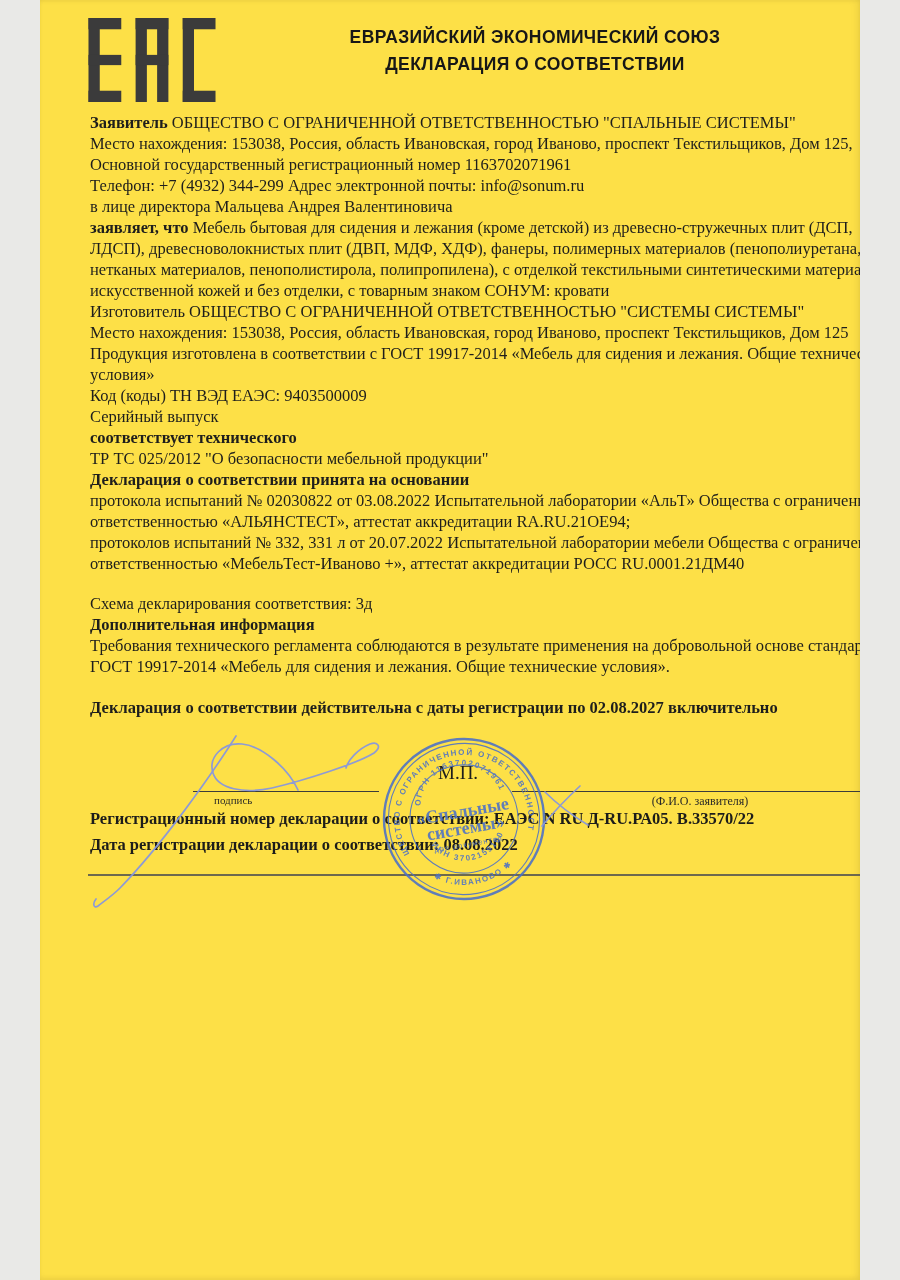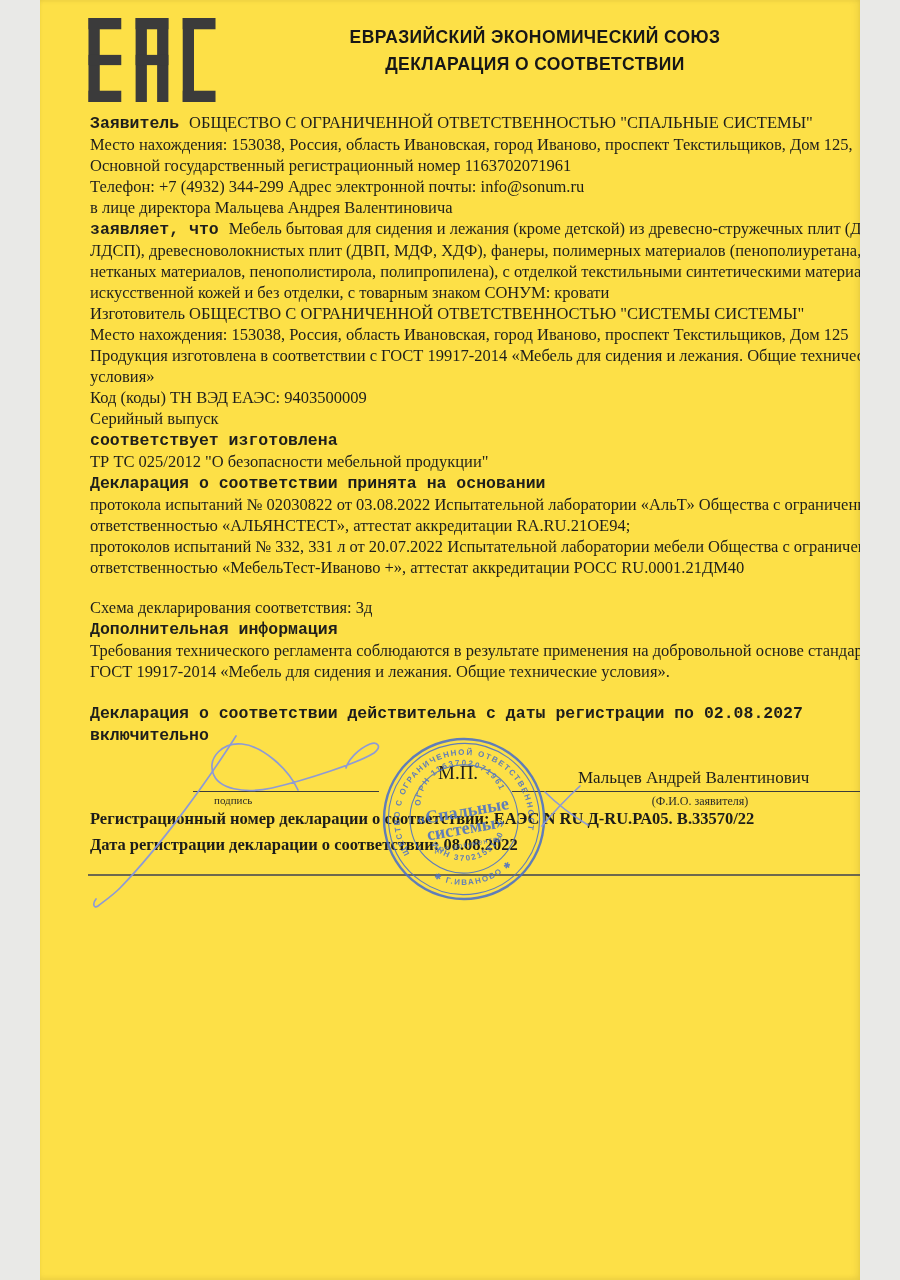--- a/index.html
+++ b/index.html
@@ -21,21 +21,21 @@
     font-family:"Liberation Sans", sans-serif;
     font-weight:bold;font-size:17.5px;line-height:27px;
     letter-spacing:.4px;color:#171717;
   }
   
   .doc-body{
     position:absolute;left:50px;top:112px;width:818px;
     font-size:16.5px;line-height:21px;color:#1e1e1c;
   }
   .doc-body p{margin:0;}
-  .b{font-weight:bold;font-family:Liberation Mono, monospace;}
+  .b{font-weight:bold;}
   
   .sig-line{position:absolute;left:153px;top:791px;width:186px;border-top:1.4px solid #3c3c3a;}
   .sig-caption{position:absolute;left:174px;top:794px;width:120px;font-size:11px;color:#2a2a28;}
   .mp-label{position:absolute;left:398px;top:762px;font-size:19px;color:#1e1e1c;}
   .applicant-name{position:absolute;left:538px;top:768px;font-size:17px;color:#1e1e1c;}
   .name-line{position:absolute;left:472px;top:791px;width:385px;border-top:1.4px solid #3c3c3a;}
   .name-caption{position:absolute;left:560px;top:794px;width:200px;text-align:center;font-size:12px;color:#2a2a28;}
   .reg-line{position:absolute;left:50px;top:809px;width:820px;font-weight:bold;font-size:16.5px;color:#1c1c1a;}
   .date-line{position:absolute;left:50px;top:835px;width:820px;font-weight:bold;font-size:16.5px;color:#1c1c1a;}
   .bottom-rule{position:absolute;left:48px;top:874px;width:810px;border-top:2px solid #54544f;opacity:.85;}
@@ -82,35 +82,34 @@
       <p><span class="b">Заявитель </span><span>ОБЩЕСТВО С ОГРАНИЧЕННОЙ ОТВЕТСТВЕННОСТЬЮ "СПАЛЬНЫЕ СИСТЕМЫ"</span></p>
       <p><span>Место нахождения: 153038, Россия, область Ивановская, город Иваново, проспект Текстильщиков, Дом 125, Основной государственный регистрационный номер 1163702071961</span></p>
       <p><span>Телефон: +7 (4932) 344-299 Адрес электронной почты: info@sonum.ru</span></p>
       <p><span>в лице директора Мальцева Андрея Валентиновича</span></p>
       <p><span class="b">заявляет, что </span><span>Мебель бытовая для сидения и лежания (кроме детской) из древесно-стружечных плит (ДСП, ЛДСП), древесноволокнистых плит (ДВП, МДФ, ХДФ), фанеры, полимерных материалов (пенополиуретана, нетканых материалов, пенополистирола, полипропилена), с отделкой текстильными синтетическими материалами, искусственной кожей и без отделки, с товарным знаком СОНУМ: кровати</span></p>
       <p><span>Изготовитель ОБЩЕСТВО С ОГРАНИЧЕННОЙ ОТВЕТСТВЕННОСТЬЮ "СИСТЕМЫ СИСТЕМЫ"</span></p>
       <p><span>Место нахождения: 153038, Россия, область Ивановская, город Иваново, проспект Текстильщиков, Дом 125</span></p>
       <p><span>Продукция изготовлена в соответствии с ГОСТ 19917-2014 «Мебель для сидения и лежания. Общие технические условия»</span></p>
       <p><span>Код (коды) ТН ВЭД ЕАЭС: 9403500009</span></p>
       <p><span>Серийный выпуск</span></p>
-      <p><span class="b">соответствует изготовлена</span></p>
+      <p><span class="b">соответствует технического</span></p>
       <p><span>ТР ТС 025/2012 "О безопасности мебельной продукции"</span></p>
       <p><span class="b">Декларация о соответствии принята на основании</span></p>
       <p><span>протокола испытаний № 02030822 от 03.08.2022 Испытательной лаборатории «АльТ» Общества с ограниченной ответственностью «АЛЬЯНСТЕСТ», аттестат аккредитации RA.RU.21ОЕ94;</span></p>
       <p><span>протоколов испытаний № 332, 331 л от 20.07.2022 Испытательной лаборатории мебели Общества с ограниченной ответственностью «МебельТест-Иваново +», аттестат аккредитации РОСС RU.0001.21ДМ40</span></p>
       <p style="margin-top: 19px;"><span>Схема декларирования соответствия: 3д</span></p>
       <p><span class="b">Дополнительная информация</span></p>
       <p><span>Требования технического регламента соблюдаются в результате применения на добровольной основе стандартов: ГОСТ 19917-2014 «Мебель для сидения и лежания. Общие технические условия».</span></p>
       <p style="margin-top: 20px;"><span class="b">Декларация о соответствии действительна с даты регистрации по 02.08.2027 включительно</span></p>
     </div>
 
   <div class="sig-line"></div>
   <div class="sig-caption">подпись</div>
   <div class="mp-label">М.П.</div>
-  <div class="applicant-name">Мальцев Андрей Валентинович</div>
   <div class="name-line"></div>
   <div class="name-caption">(Ф.И.О. заявителя)</div>
   <div class="reg-line">Регистрационный номер декларации о соответствии: ЕАЭС N RU Д-RU.РА05. В.33570/22</div>
   <div class="date-line">Дата регистрации декларации о соответствии:  08.08.2022</div>
   <div class="bottom-rule"></div>
 
   <svg class="stamp" viewBox="-84 -84 168 168" aria-hidden="true">
     <g transform="rotate(-10)" fill="none" stroke="currentColor">
       <circle r="80" stroke-width="2.4"></circle>
       <circle r="75.5" stroke-width="1.1"></circle>

